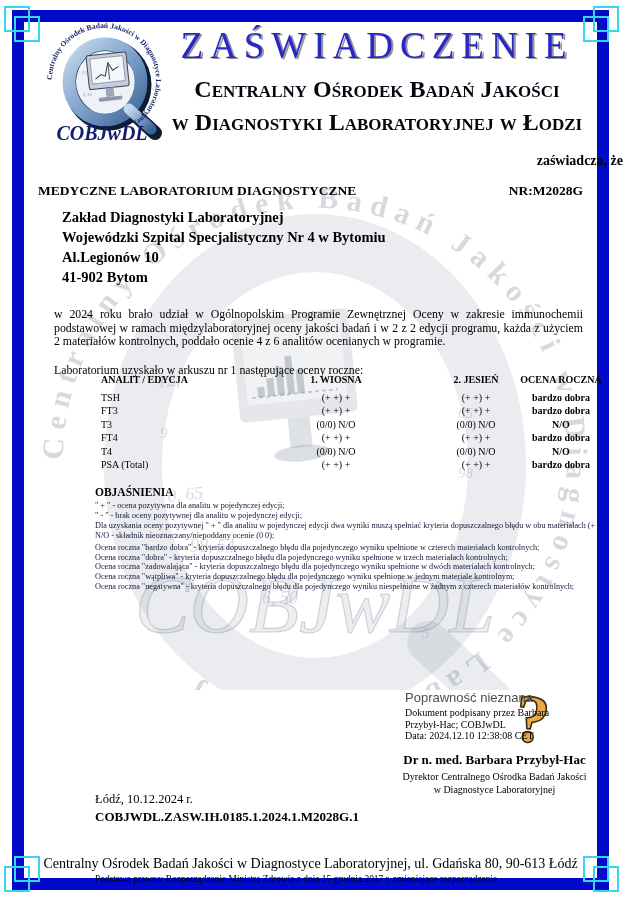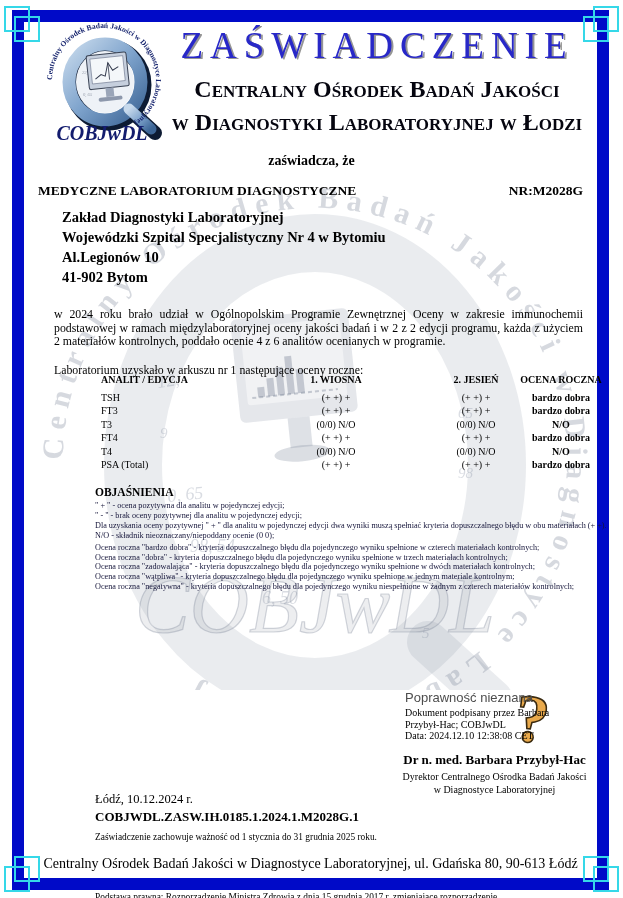--- a/index.html
+++ b/index.html
@@ -15,21 +15,21 @@
   .c-br1{right:4px;bottom:6px;} .c-br2{right:14px;bottom:16px;}
   
   .watermark{position:absolute;left:30px;top:180px;z-index:0;pointer-events:none;}
   
   .logo{position:absolute;left:28px;top:18px;z-index:2;}
   .headblock{position:absolute;left:168px;top:24px;width:418px;text-align:center;z-index:2;}
   .cert-title{font-size:37px;letter-spacing:7px;color:#2828c8;white-space:nowrap;
         text-shadow:2px 1px 0 rgba(130,130,130,0.85);font-weight:400;}
   .org-line{font-variant:small-caps;font-weight:700;font-size:24px;line-height:33px;color:#05050f;margin-top:6px;}
   .org-line2{margin-top:0;}
-  .certifies{position:absolute;left:0;right:0;top:153px;text-align:center;font-weight:700;font-size:14px;z-index:2;}
+  .certifies{position:absolute;left:0;right:0;top:153px;text-align:right;font-weight:700;font-size:14px;z-index:2;}
   .lab-row{position:absolute;left:38px;right:40px;top:183px;display:flex;
         justify-content:space-between;font-weight:700;font-size:13.5px;z-index:2;}
   .address{position:absolute;left:62px;top:207px;font-weight:700;font-size:14.5px;line-height:20px;z-index:2;}
   
   .bodytext{position:absolute;left:54px;right:40px;top:308px;font-size:11.8px;line-height:13.6px;z-index:2;}
   .bodytext .para{text-align:justify;margin:0;}
   .bodytext .intro{margin:15px 0 0 0;}
   
   .rtable{position:absolute;left:101px;top:374px;width:500px;z-index:2;font-size:10px;}
   .trow{position:relative;height:13.5px;}
@@ -246,20 +246,19 @@
     <div class="signer-name">Dr n. med. Barbara Przybył-Hac</div>
     <div class="signer-title">
       <div>Dyrektor Centralnego Ośrodka Badań Jakości</div>
       <div>w Diagnostyce Laboratoryjnej</div>
     </div>
   </div>
 
   <div class="bottomblock">
     <div class="place-date">Łódź, 10.12.2024 r.</div>
     <div class="doc-number">COBJWDL.ZASW.IH.0185.1.2024.1.M2028G.1</div>
-    <div class="validity">Zaświadczenie zachowuje ważność od 1 stycznia do 31 grudnia 2025 roku.</div>
     <div class="legal">Podstawa prawna: Rozporządzenie Ministra Zdrowia z dnia 15 grudnia 2017 r. zmieniające rozporządzenie</div>
     <div class="legal">w sprawie standardów jakości dla medycznych laboratoriów diagnostycznych i mikrobiologicznych (Dz. U. z 2017 r. poz. 2394)</div>
   </div>
 
   <div class="footer-center">Centralny Ośrodek Badań Jakości w Diagnostyce Laboratoryjnej, ul. Gdańska 80, 90-613 Łódź</div>
 
 </div>
 
 </body></html>

